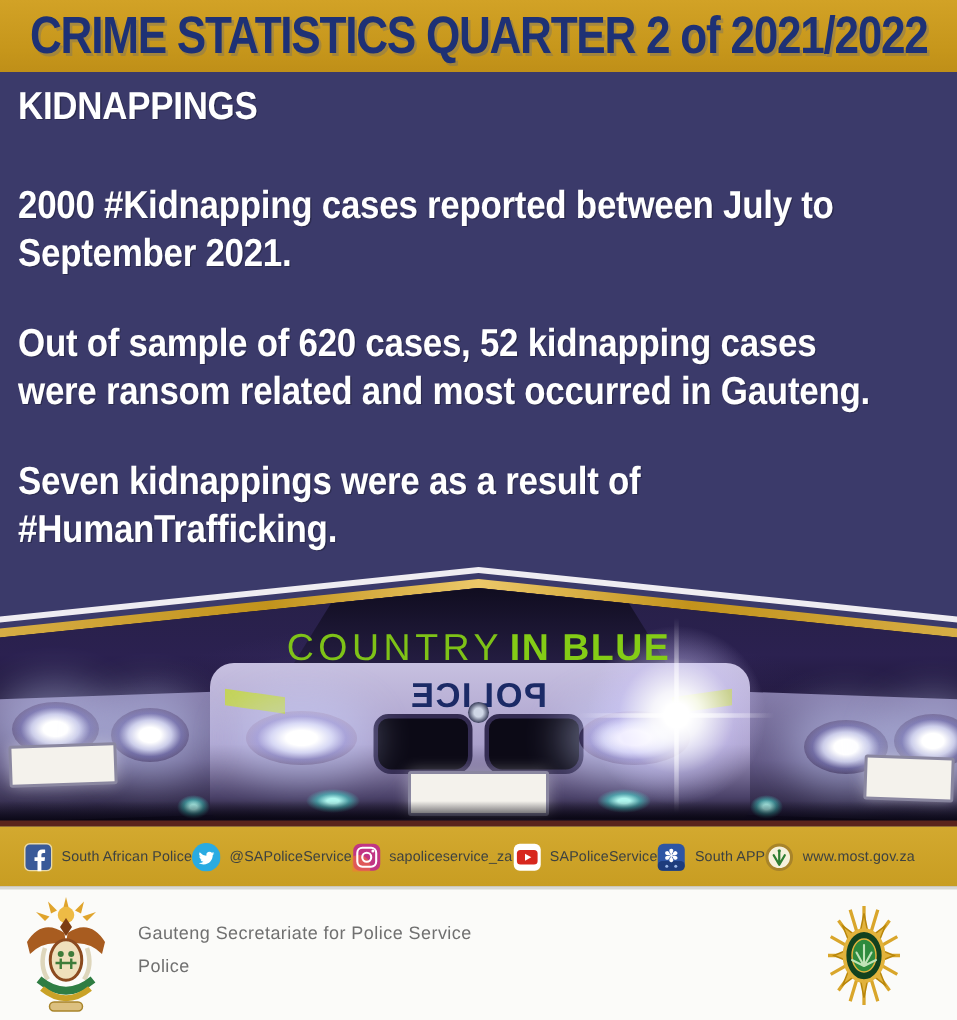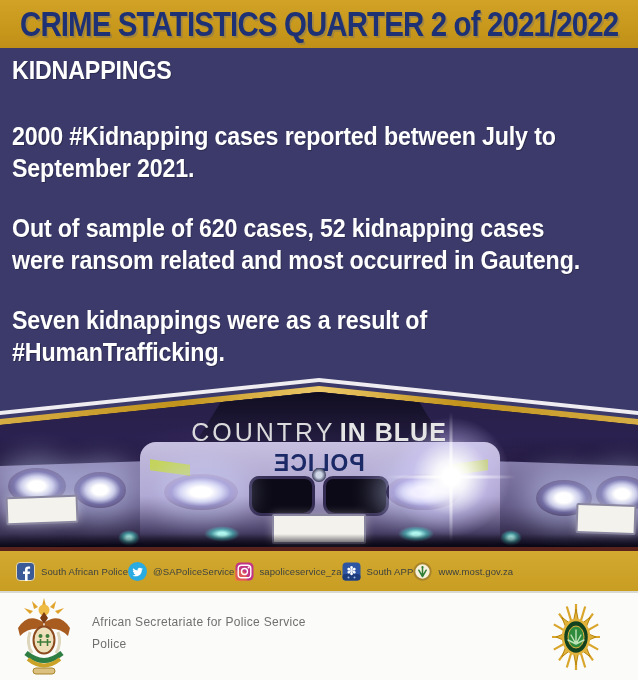--- a/index.html
+++ b/index.html
@@ -78,21 +78,21 @@
     box-shadow:0 0 10px rgba(255,255,255,0.35); }
   .plate-c { left:272px; top:136px; width:94px; height:30px; }
   .plate-l { left:6px; top:118px; width:72px; height:28px; transform:rotate(-2deg); }
   .plate-r { left:576px; top:126px; width:60px; height:30px; transform:rotate(2deg); }
   .fog { position:absolute; width:36px; height:16px; border-radius:50%; z-index:4;
     background:radial-gradient(closest-side,#aef6ee 22%,rgba(72,221,208,0.55) 60%,transparent 100%); }
   .fog-1 { left:204px; top:148px; } .fog-2 { left:398px; top:148px; }
   .fog-3 { left:118px; top:152px; width:22px; } .fog-4 { left:500px; top:152px; width:22px; }
   .ground { position:absolute; left:0; right:0; bottom:0; height:16px; z-index:6;
     background:linear-gradient(180deg,transparent,#060410); }
-  .caption { position:absolute; left:0; right:0; top:40px; text-align:center; z-index:7; color:#e5e5e5; }
+  .caption { position:absolute; left:0; right:0; top:40px; text-align:center; z-index:7; color:#84cc16; }
   .caption-light { font-size:25px; font-weight:400; letter-spacing:3px; opacity:.95; }
   .caption-bold  { font-size:25px; font-weight:bold; letter-spacing:1px; }
   .photo-bottom-line { position:absolute; top:547px; left:0; right:0; height:4px; background:#5a241c; z-index:5; }
   
   .social-bar { position:absolute; top:551px; left:0; right:0; height:40px; z-index:6;
     background:linear-gradient(180deg,#d3a92f 0%,#c89d22 100%);
     display:flex; align-items:center; padding:0 16px; }
   .social-item { display:flex; align-items:center; gap:6px; cursor:pointer; }
   .social-label { font-size:9.5px; color:#3e4240; letter-spacing:0.1px; }
   .sicon { width:19px; height:19px; flex:0 0 auto; display:block; }
@@ -189,20 +189,28 @@
       <svg class="sicon" viewBox="0 0 19 19">
         <rect x="0.5" y="0.5" width="18" height="18" rx="4.5" fill="#c13584"></rect>
         <circle cx="4" cy="16" r="8" fill="#f77737" opacity="0.55"></circle>
         <rect x="3.2" y="3.2" width="12.6" height="12.6" rx="3.4" fill="none" stroke="#ffffff" stroke-width="1.4"></rect>
         <circle cx="9.5" cy="9.5" r="3" fill="none" stroke="#ffffff" stroke-width="1.4"></circle>
         <circle cx="13.6" cy="5.4" r="1" fill="#ffffff"></circle>
       </svg>
       <span class="social-label">sapoliceservice_za</span>
     </div>
 
+    <div class="social-item">
+      <svg class="sicon" viewBox="0 0 19 19">
+        <rect x="0.5" y="0.5" width="18" height="18" rx="4" fill="#ffffff"></rect>
+        <rect x="2.6" y="4.6" width="13.8" height="9.8" rx="2.4" fill="#d7271e"></rect>
+        <path d="M8 7.2v4.6l4.2-2.3z" fill="#ffffff"></path>
+      </svg>
+      <span class="social-label">SAPoliceService</span>
+    </div>
 
     <div class="social-item">
       <svg class="sicon" viewBox="0 0 19 19">
         <rect x="0.5" y="0.5" width="18" height="18" rx="4" fill="#2d55a4"></rect>
         <rect x="0.5" y="12" width="18" height="6.5" rx="3" fill="#1d3c7c"></rect>
         <text x="9.5" y="12.5" font-size="12" fill="#ffffff" text-anchor="middle" font-family="DejaVu Sans">✽</text>
         <circle cx="6.5" cy="15.5" r="1" fill="#9db9e8"></circle>
         <circle cx="12.5" cy="15.5" r="1" fill="#9db9e8"></circle>
       </svg>
       <span class="social-label">South APP</span>
@@ -242,21 +250,21 @@
       <path d="M24.5 41v7 M31.5 41v7 M21 44h14" stroke="#3e7c3a" stroke-width="1.6" fill="none"></path>
 
       <path d="M14 34 Q10 46 16 55" stroke="#ded6bc" stroke-width="3" fill="none"></path>
       <path d="M42 34 Q46 46 40 55" stroke="#ded6bc" stroke-width="3" fill="none"></path>
 
       <path d="M10 55 Q28 70 46 55" stroke="#2e7d43" stroke-width="5" fill="none"></path>
       <path d="M12 61 Q28 74 44 61" stroke="#c9a227" stroke-width="4" fill="none"></path>
       <rect x="17" y="70" width="22" height="6" rx="3" fill="#dcc080" stroke="#a8842a" stroke-width="1"></rect>
     </svg>
 
-    <div class="org-name">African Secretariate for Police Service</div>
+    <div class="org-name">Gauteng Secretariate for Police Service</div>
     <div class="org-sub">Police</div>
 
     <svg class="badge" width="58" height="82" viewBox="0 0 58 82">
 
       <path d="M29 41L53 41 M29 41L51.2 53.6 M29 41L46 64.3 M29 41L38.2 71.5 M29 41L29 74 M29 41L19.8 71.5 M29 41L12 64.3 M29 41L6.8 53.6 M29 41L5 41 M29 41L6.8 28.4 M29 41L12 17.7 M29 41L19.8 10.5 M29 41L29 8 M29 41L38.2 10.5 M29 41L46 17.7 M29 41L51.2 28.4" stroke="#d9a62b" stroke-width="2.2" fill="none"></path>
 
       <polygon points="49,41 37.3,45.8 43.1,60.7 32.4,52.6 29,69 25.6,52.6 14.9,60.7 20.7,45.8 9,41 20.7,36.2 14.9,21.3 25.6,29.4 29,13 32.4,29.4 43.1,21.3 37.3,36.2" fill="#e2b33c" stroke="#b8860b" stroke-width="1"></polygon>
 
       <ellipse cx="29" cy="41" rx="13" ry="17" fill="#12421f" stroke="#e2b33c" stroke-width="2.5"></ellipse>
       <ellipse cx="29" cy="41" rx="8" ry="11" fill="#2e8b3d" stroke="#e2b33c" stroke-width="1"></ellipse>

